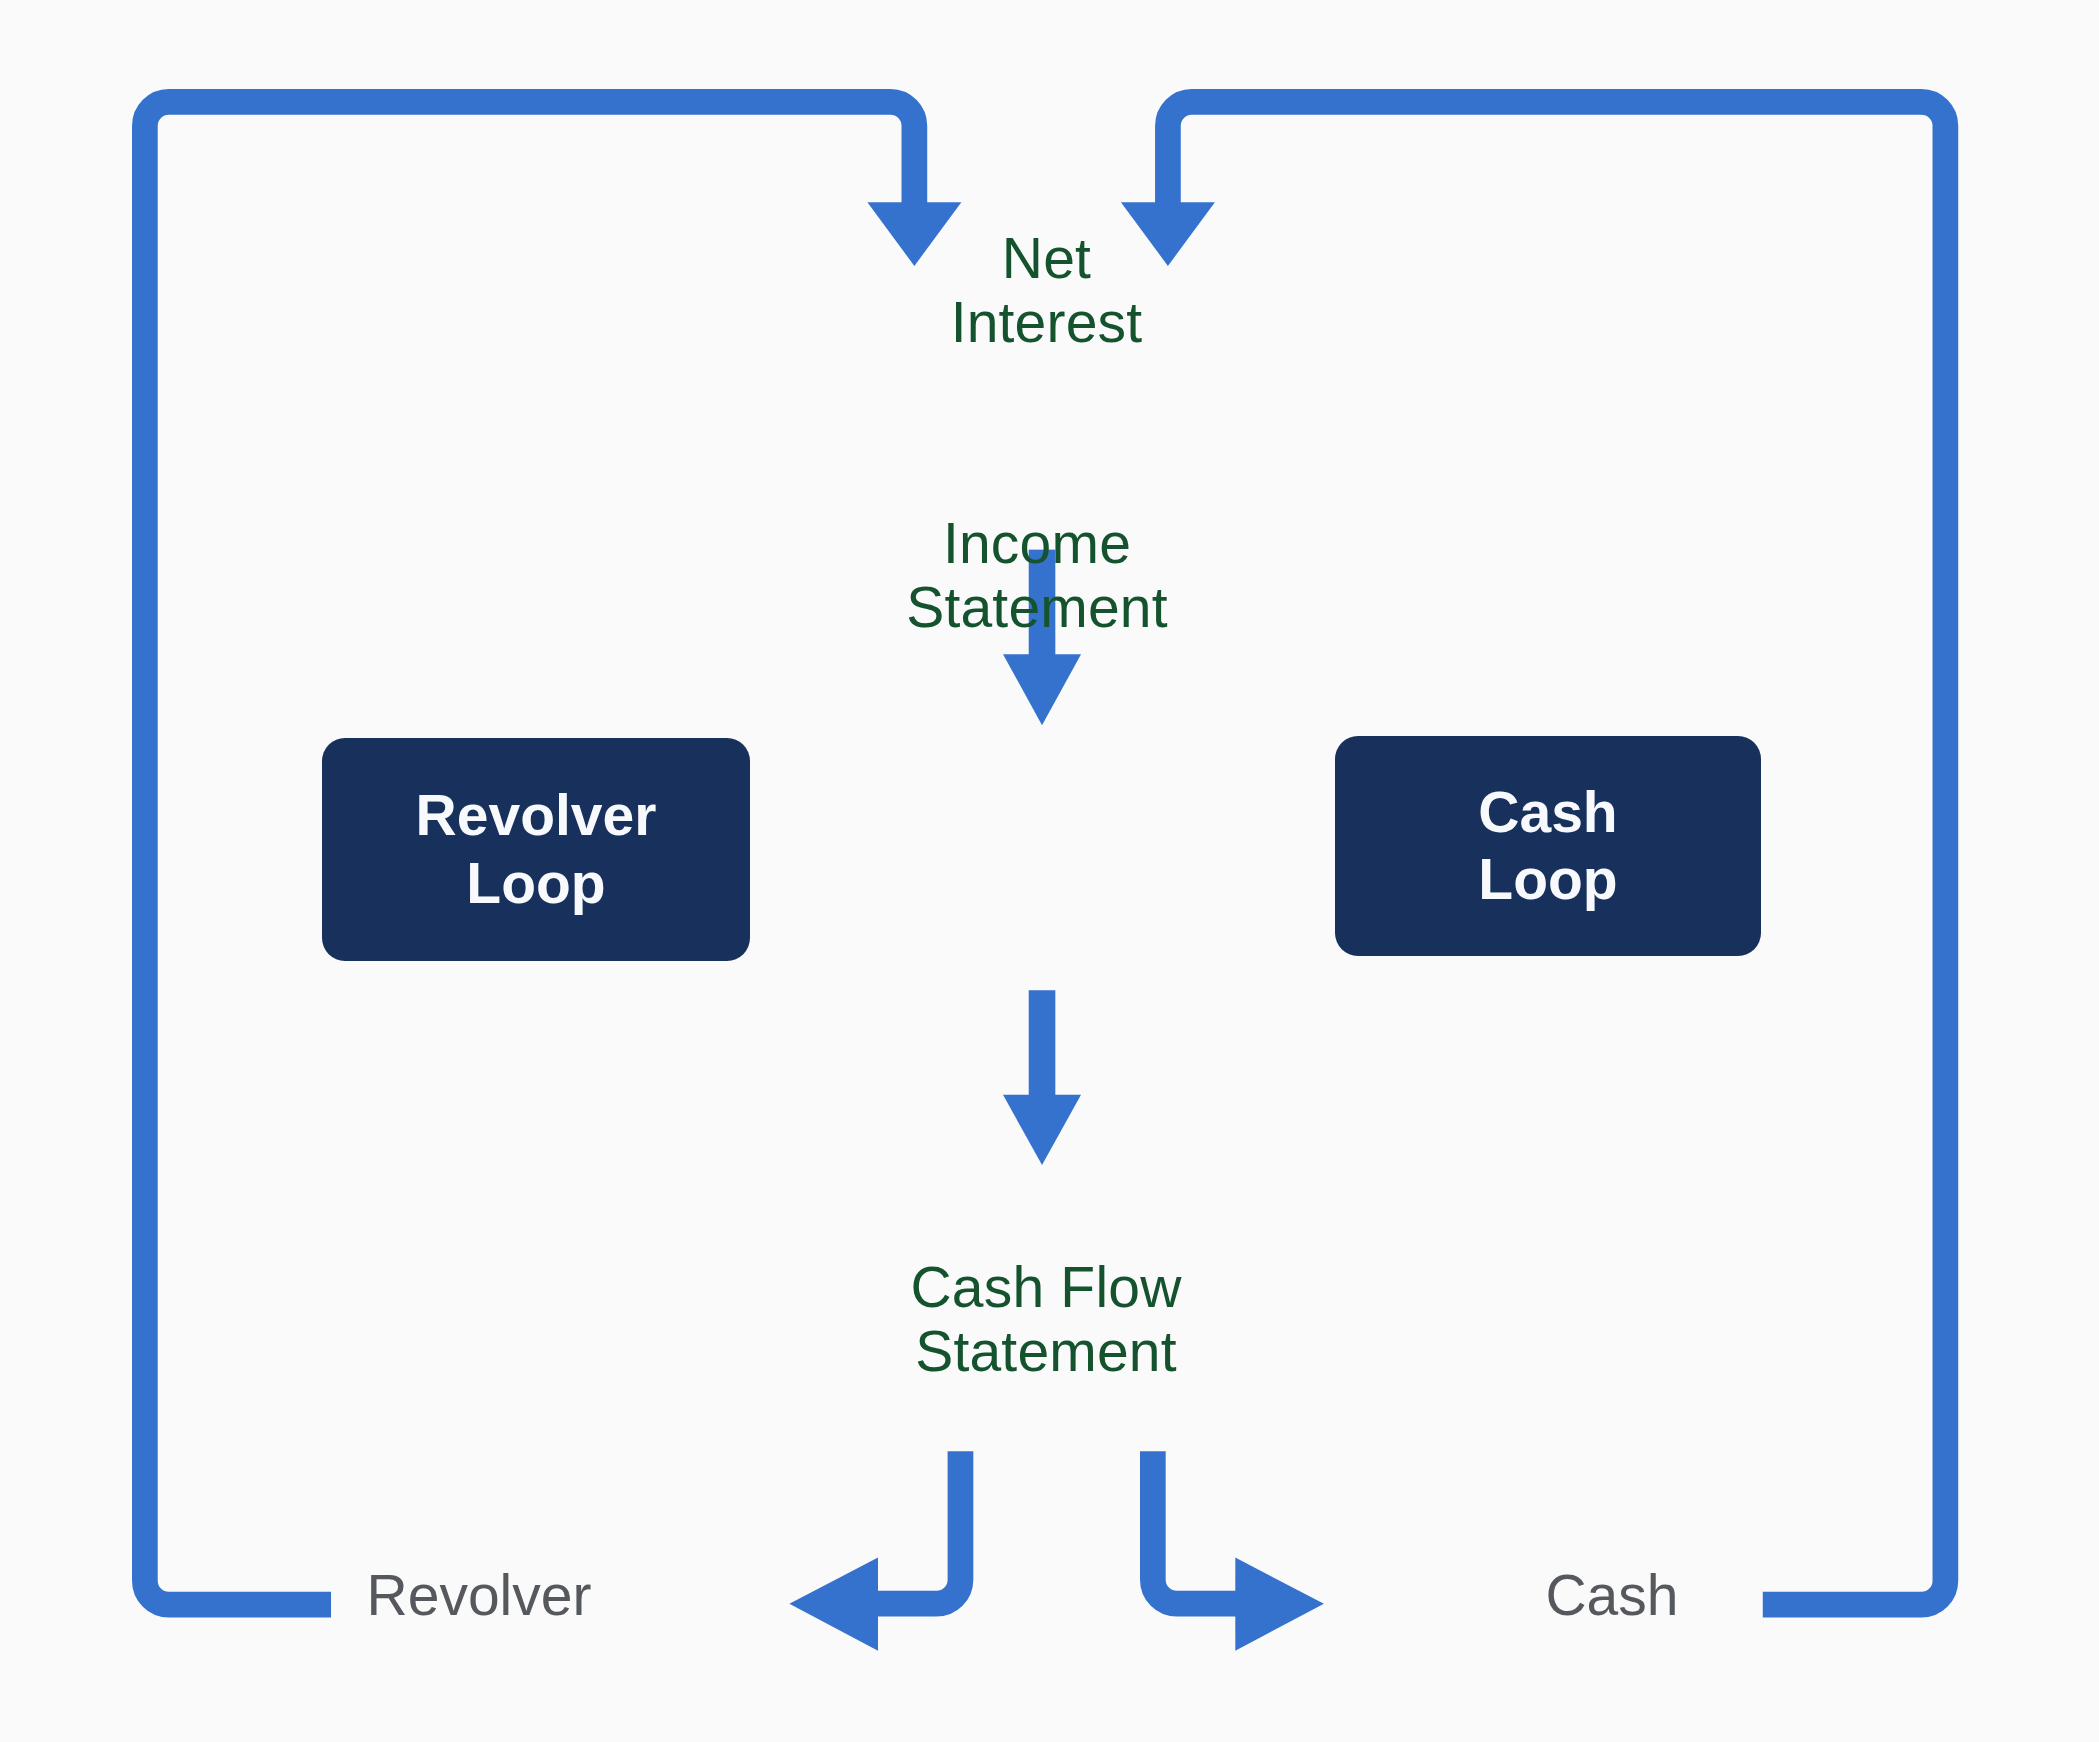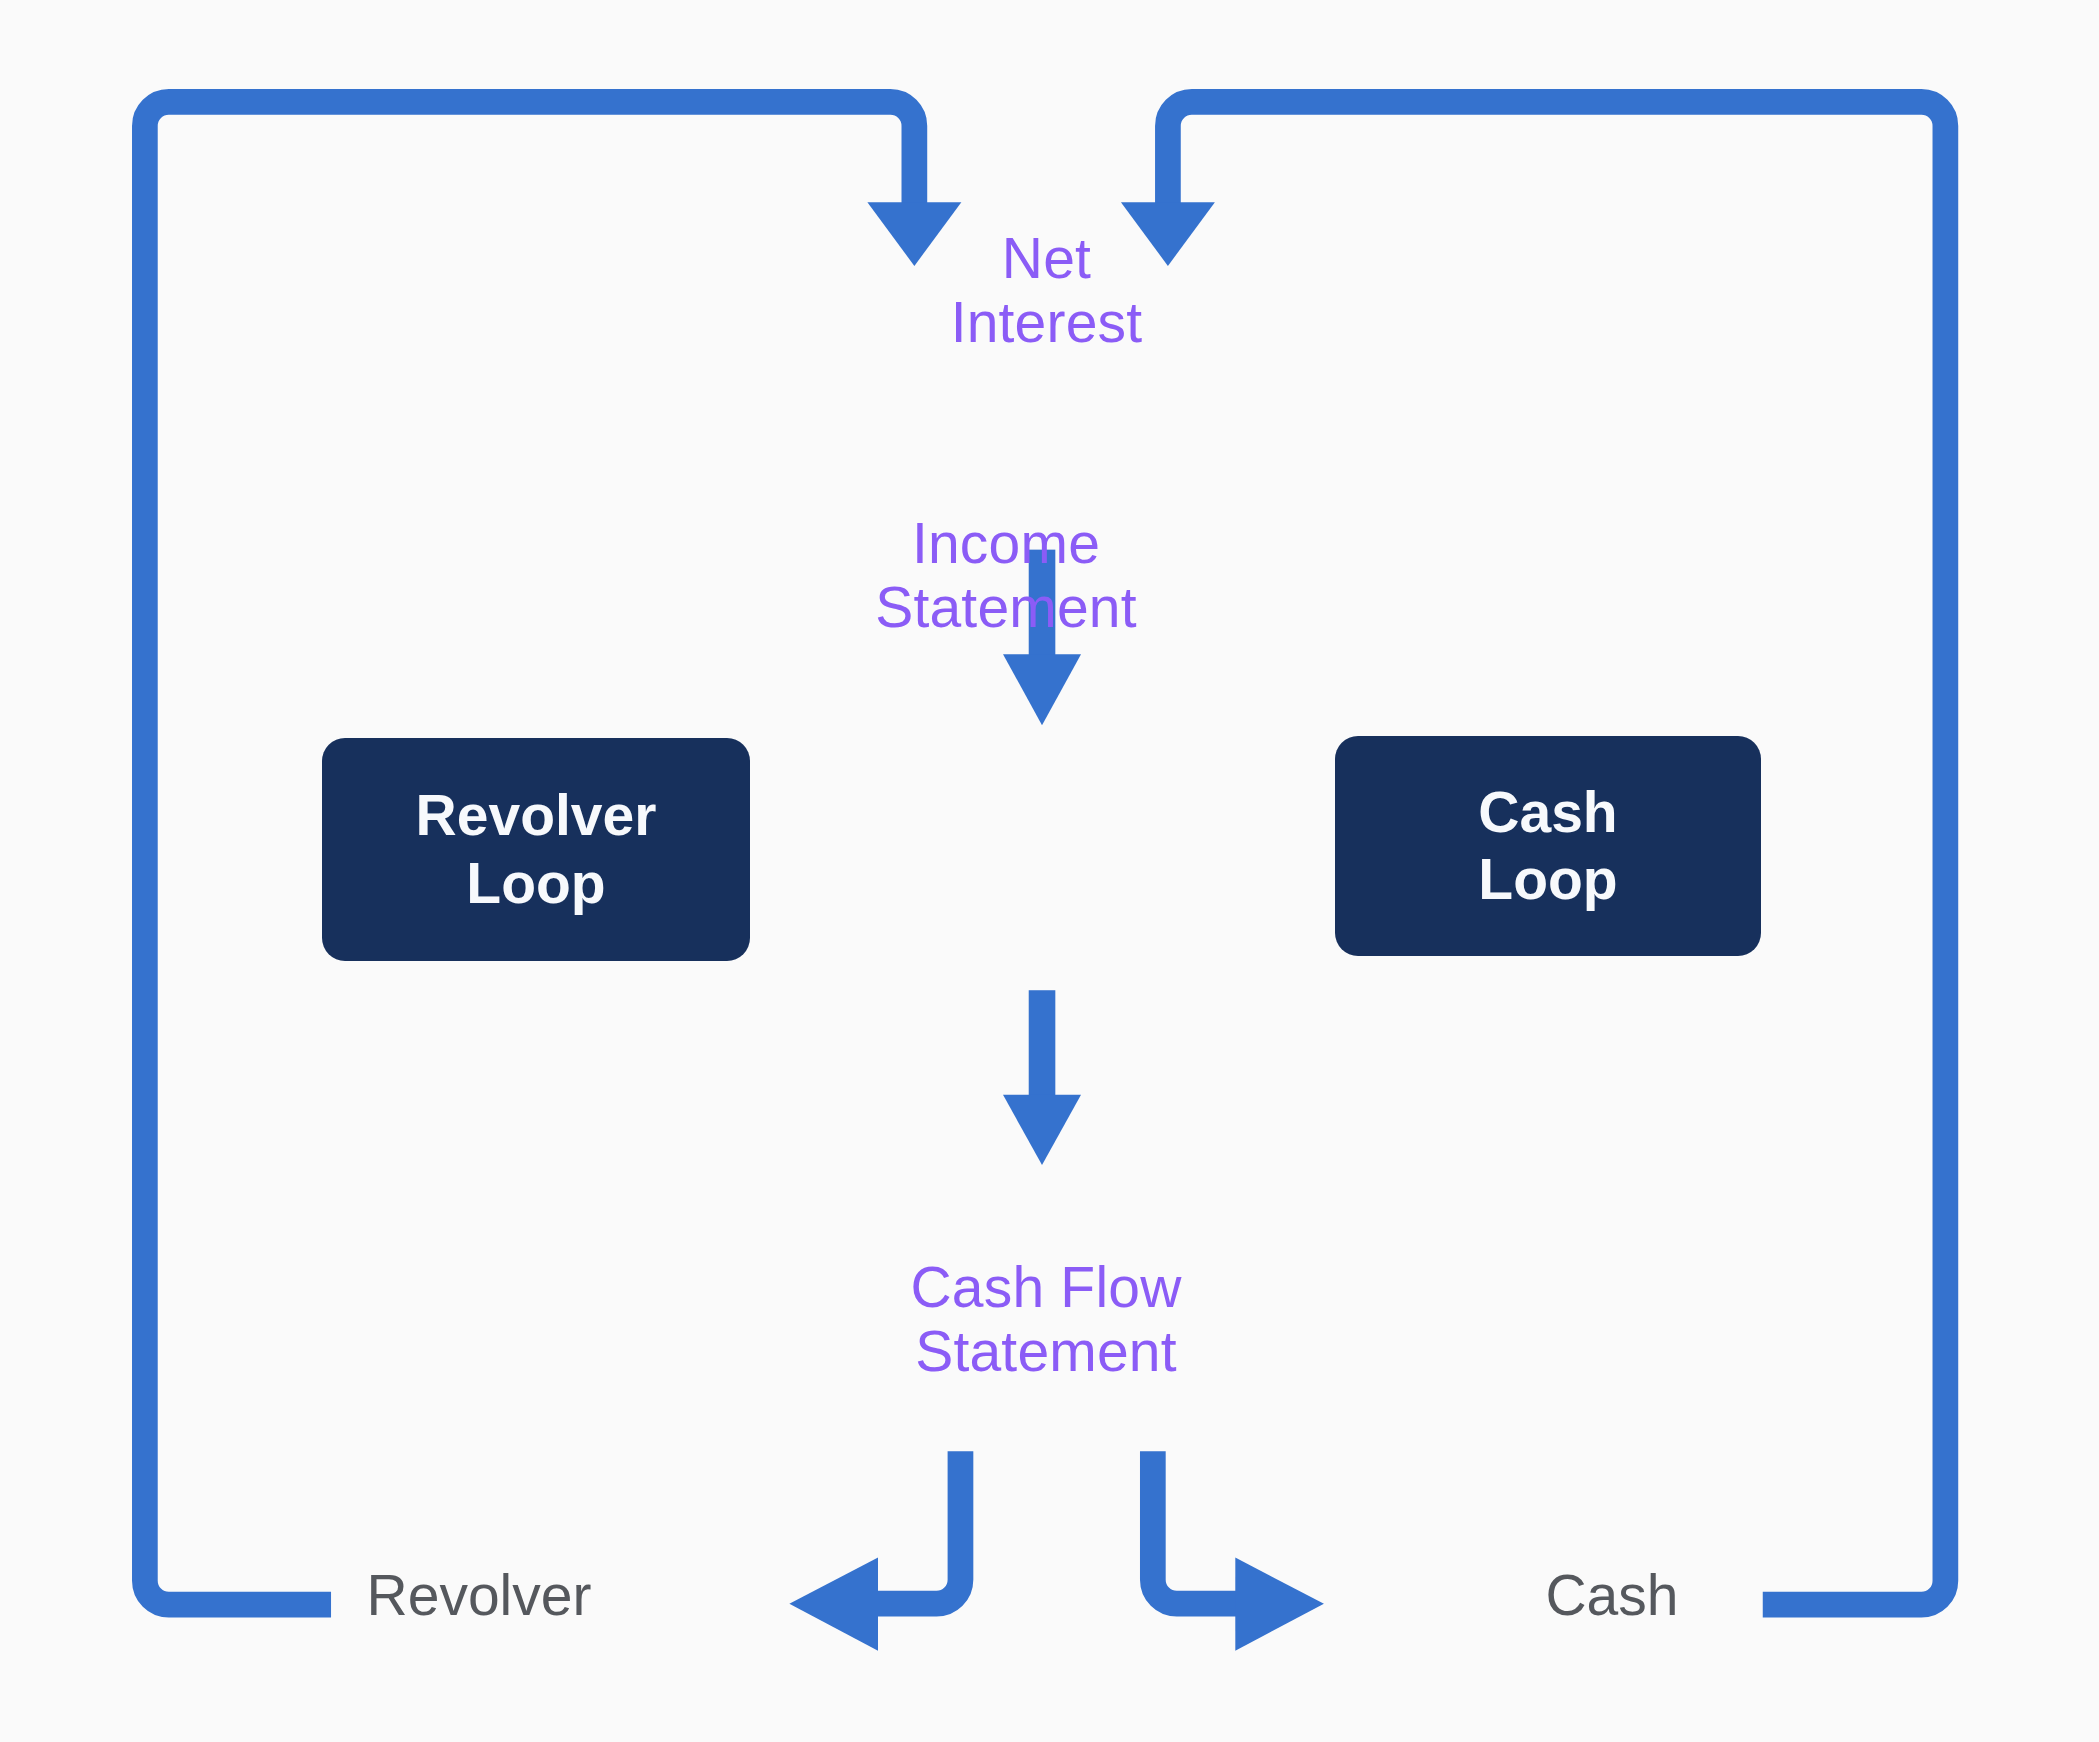--- a/index.html
+++ b/index.html
@@ -18,21 +18,21 @@
   #diagram-svg {
     position: absolute;
     left: 0;
     top: 0;
     width: 2100px;
     height: 1742px;
   }
   .node-label {
     position: absolute;
     text-align: center;
-    color: #8b5cf6;
+    color: #14532d;
     font-family: "Liberation Sans", sans-serif;
     font-weight: 400;
     font-size: 57px;
     line-height: 1.12;
     letter-spacing: 0.2px;
     white-space: pre-line;
   }
   .edge-label {
     position: absolute;
     text-align: center;
@@ -55,21 +55,21 @@
   .loop-box-label {
     color: #f7f9fc;
     font-family: "Liberation Sans", sans-serif;
     font-weight: 700;
     font-size: 57px;
     line-height: 1.18;
     text-align: center;
     white-space: pre-line;
   }
   #net-interest-label { left: 800px; top: 227px; width: 493px; }
-  #income-statement-label { left: 740px; top: 512px; width: 532px; }
+  #income-statement-label { left: 771px; top: 512px; width: 532px; }
   #cash-flow-statement-label { left: 771px; top: 1256px; width: 550px; }
   #revolver-edge-label { left: 293px; top: 1564px; width: 372px; }
   #cash-edge-label { left: 1426px; top: 1564px; width: 372px; }
   #revolver-loop-box { left: 322px; top: 738px; width: 428px; height: 223px; }
   #cash-loop-box { left: 1335px; top: 736px; width: 426px; height: 220px; }
 </style>
 </head>
 <body>
 
 <div id="stage">

